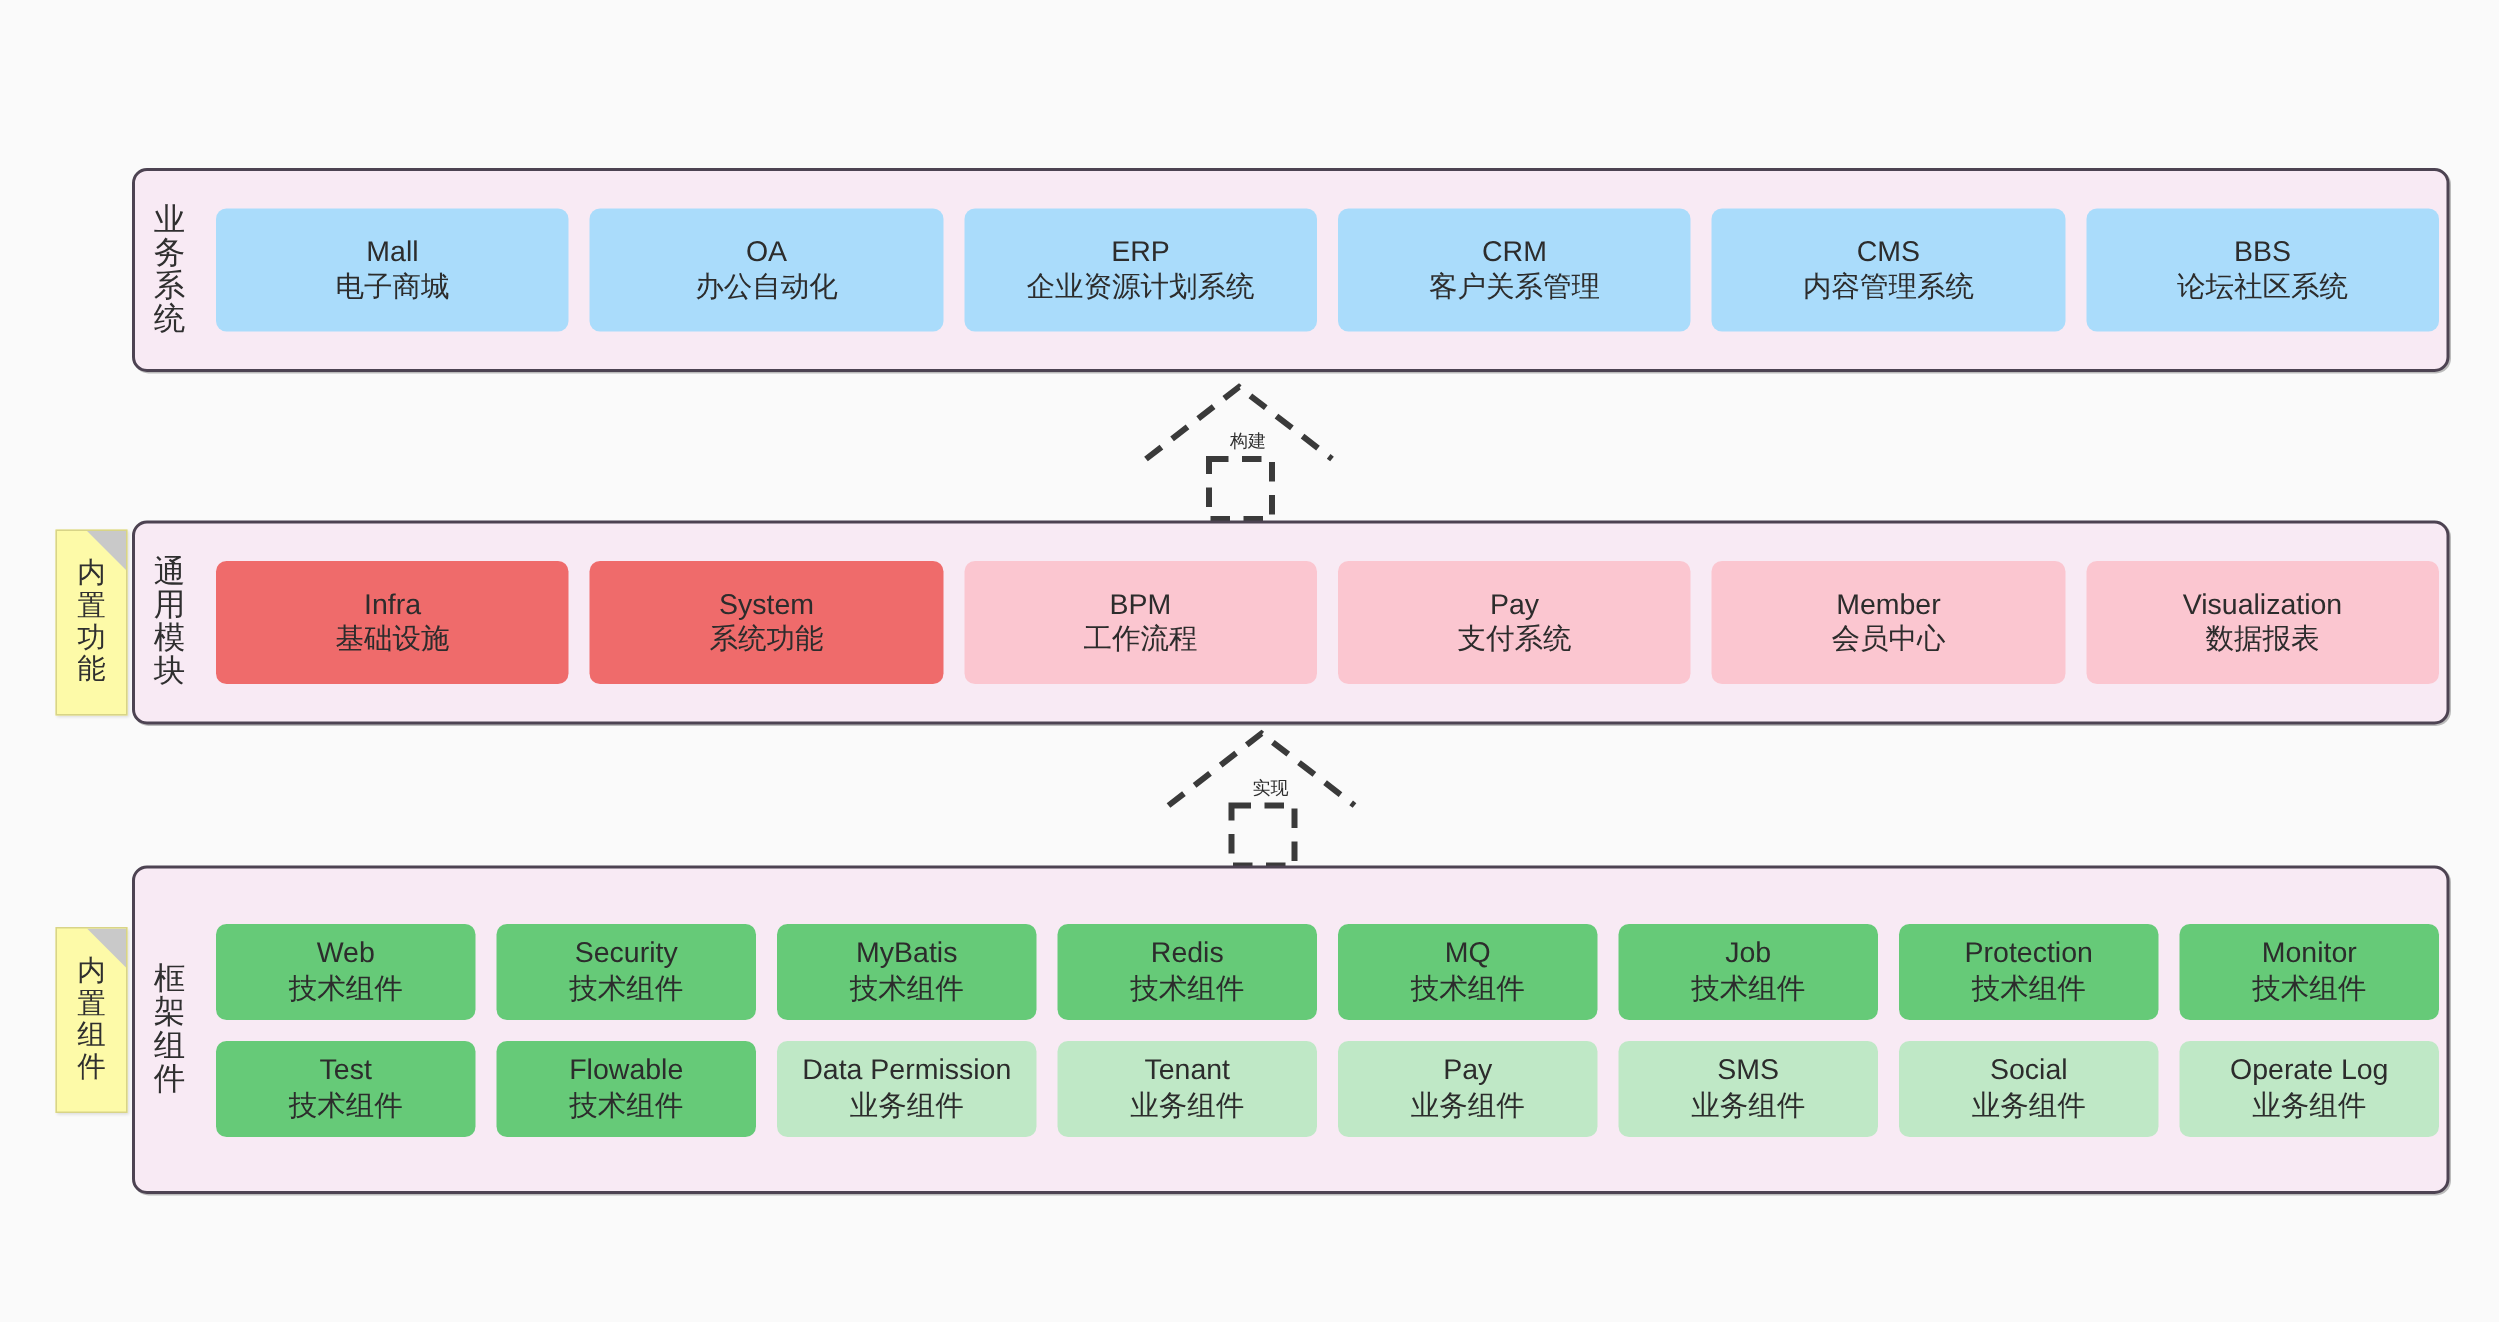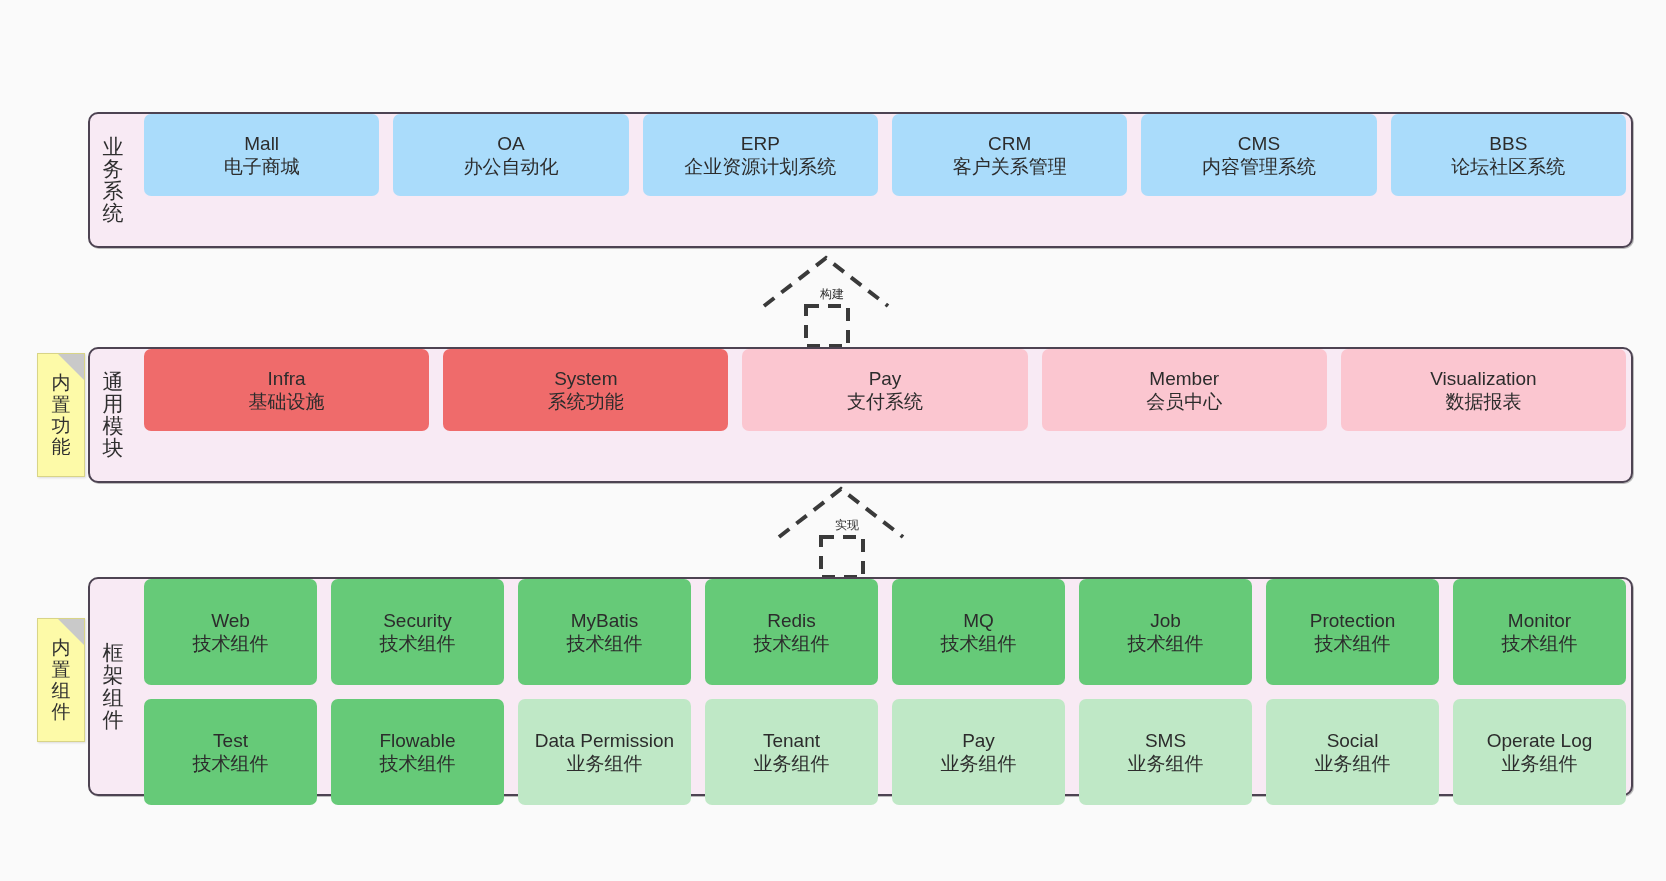--- a/index.html
+++ b/index.html
@@ -48,21 +48,21 @@
     color: #2f2f2f;
     letter-spacing: 0;
     user-select: none;
   }
   .layer-title span { display: block; }
 
   .layer-body {
     flex: 1 1 auto;
     display: flex;
     flex-direction: column;
-    justify-content: flex-start;
+    justify-content: center;
     gap: 14px;
     padding: 0 5px 0 8px;
   }
   .card-row {
     display: flex;
     gap: 14px;
     align-items: stretch;
   }
   .card-row > * { flex: 1 1 0; }
 
@@ -77,21 +77,21 @@
     text-align: center;
     padding: 6px 4px;
     line-height: 1.22;
     font-size: 19px;
     color: #2c2c2c;
   }
   .card .en { display: block; }
   .card .cn { display: block; }
 
   .card.h-tall { height: 82px; }
-  .card.h-short { height: 106px; }
+  .card.h-short { height: 64px; }
 
   .c-blue        { background: #aadcfb; }
   .c-red         { background: #ef6b6b; }
   .c-pink        { background: #fbc6d0; }
   .c-green       { background: #66ca78; }
   .c-green-light { background: #bfe8c6; }
 
   
   .note {
     position: absolute;
@@ -204,20 +204,24 @@
       <div class="card-row">
         <div class="card c-red h-tall">
           <span class="en">Infra</span>
           <span class="cn">基础设施</span>
         </div>
         <div class="card c-red h-tall">
           <span class="en">System</span>
           <span class="cn">系统功能</span>
         </div>
         <div class="card c-pink h-tall">
+          <span class="en">BPM</span>
+          <span class="cn">工作流程</span>
+        </div>
+        <div class="card c-pink h-tall">
           <span class="en">Pay</span>
           <span class="cn">支付系统</span>
         </div>
         <div class="card c-pink h-tall">
           <span class="en">Member</span>
           <span class="cn">会员中心</span>
         </div>
         <div class="card c-pink h-tall">
           <span class="en">Visualization</span>
           <span class="cn">数据报表</span>

